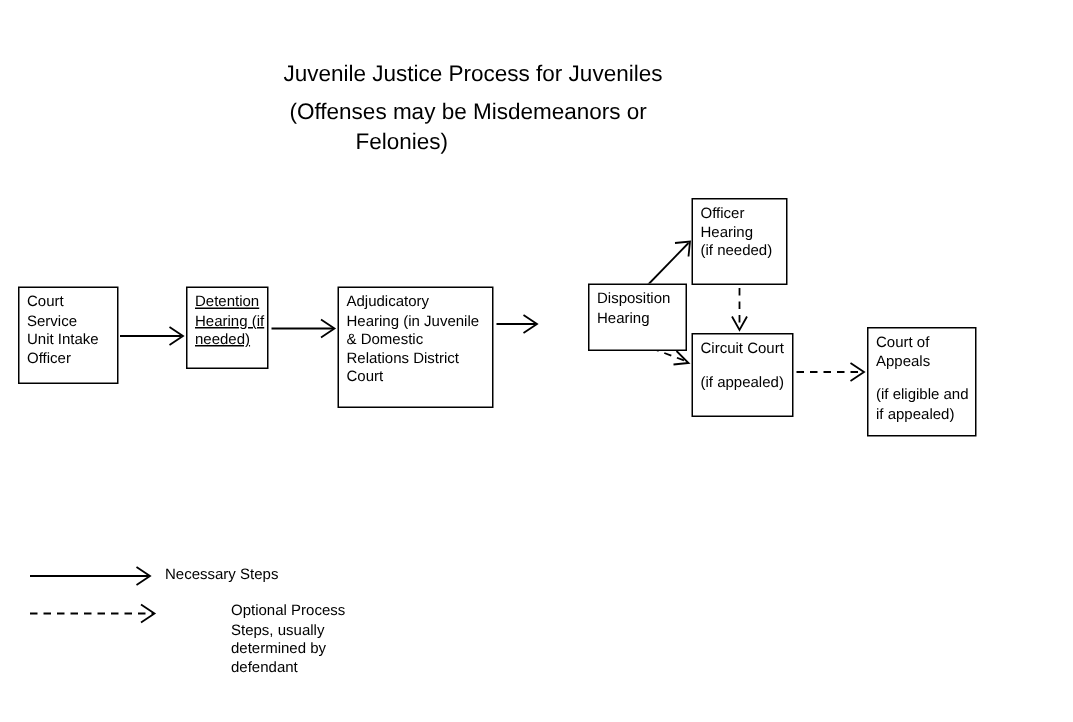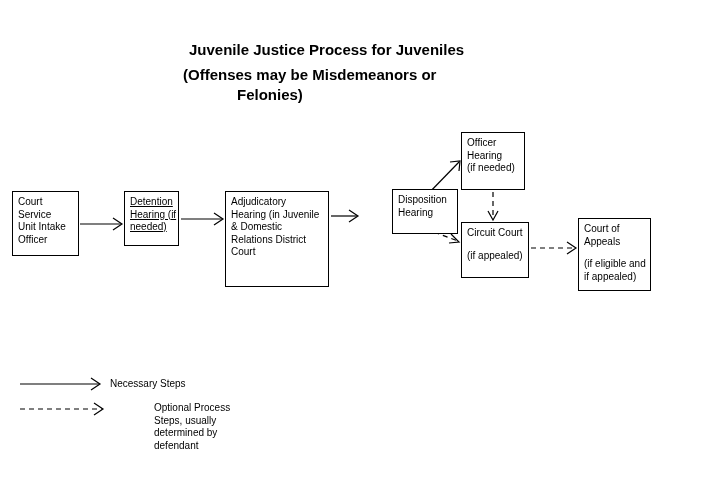--- a/index.html
+++ b/index.html
@@ -17,47 +17,47 @@
   #canvas {
     position: relative;
     width: 715px;
     height: 481px;
     background: #ffffff;
   }
 
   
   .title-line {
     position: absolute;
-    font-weight: bold;
+    font-weight: normal;
     font-size: 15px;
     line-height: 17px;
     white-space: nowrap;
     letter-spacing: 0px;
   }
   #title-1 { left: 189px; top: 41px; }
-  #title-2 { left: 183px; top: 66px; }
+  #title-2 { left: 193px; top: 66px; }
   #title-3 { left: 195px; top: 86px; margin-left: 42px; }
 
   
   .node {
     position: absolute;
     border: 1px solid #000000;
     background: #ffffff;
     box-sizing: border-box;
     font-size: 10px;
     line-height: 12.5px;
     padding: 4px 4px 3px 5px;
     color: #000000;
   }
   .node .line { display: block; white-space: nowrap; }
   .node .gap { display: block; height: 10px; }
 
   #node-intake      { left: 12px;  top: 191px; width: 67px;  height: 65px; }
   #node-detention   { left: 124px; top: 191px; width: 55px;  height: 55px; text-decoration: underline; }
-  #node-adjudicatory{ left: 225px; top: 191px; width: 104px; height: 96px; }
+  #node-adjudicatory{ left: 225px; top: 191px; width: 104px; height: 81px; }
   #node-disposition { left: 359px; top: 189px; width: 66px;  height: 45px; margin-left: 33px; }
   #node-review      { left: 461px; top: 132px; width: 64px;  height: 58px; }
   #node-circuit     { left: 461px; top: 222px; width: 68px;  height: 56px; }
   #node-appeals     { left: 578px; top: 218px; width: 73px;  height: 73px; }
 
   
   #connectors {
     position: absolute;
     left: 0;
     top: 0;

